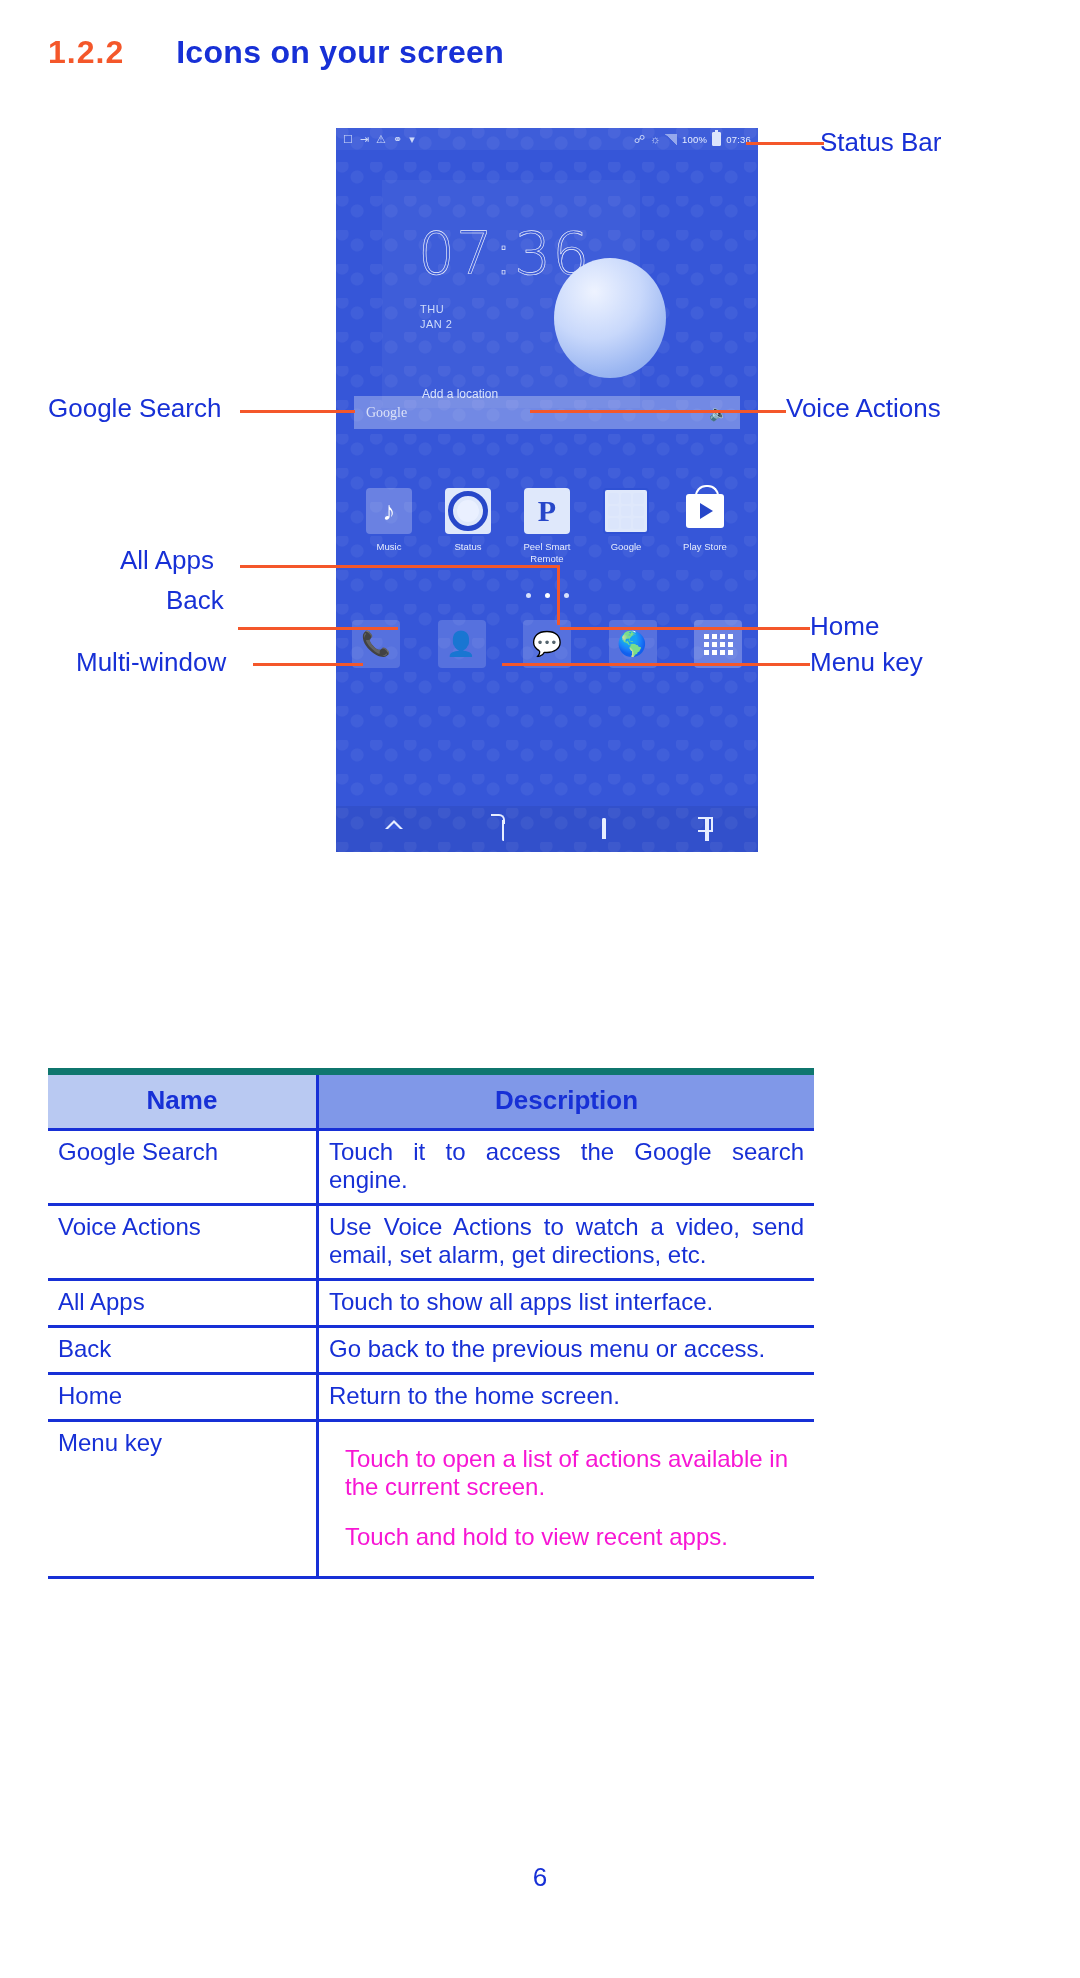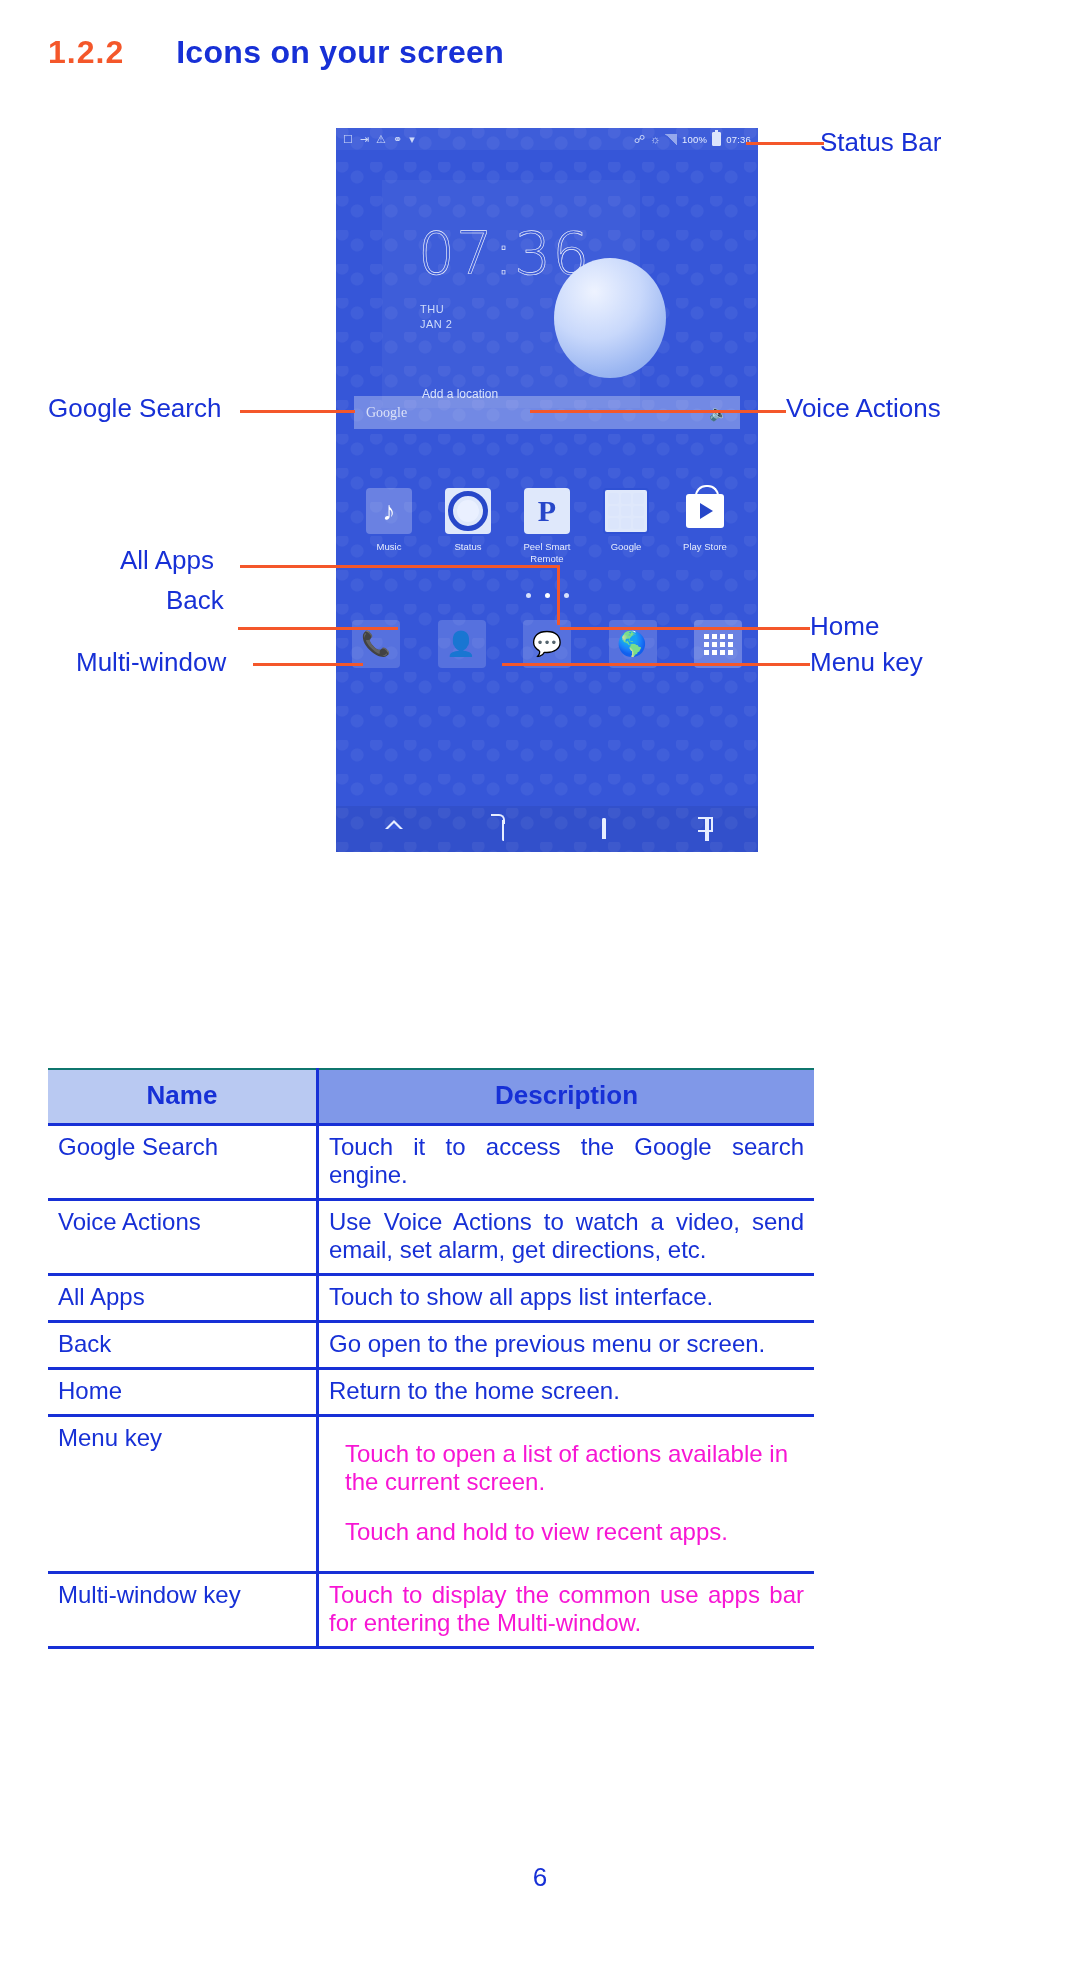--- a/index.html
+++ b/index.html
@@ -283,21 +283,21 @@
     padding: 10px 8px 12px 8px;
   }
   #desc-table thead th.name-h { background: #b9c9f2; width: 248px; }
   #desc-table thead th.desc-h { background: #8098e8; }
   #desc-table tbody td.namecell { width: 248px; }
   #desc-table tbody td.desccell {
     text-align: justify;
     text-align-last: left;
   }
   #desc-table tbody tr td { border-top: 3px solid #1730d6; }
-  #desc-table thead tr th { border-top: 2px solid #0f766e; }
+  #desc-table thead tr th { border-top: 7px solid #0f766e; }
   #desc-table tbody td.namecell { border-right: 3px solid #1730d6; }
   #desc-table thead th.name-h { border-right: 3px solid #1730d6; }
   #desc-table tbody tr:last-child td { border-bottom: 3px solid #1730d6; }
   .magenta { color: #f716d4; }
   #desc-table p { margin: 16px; }
   #desc-table p + p { margin-top: 22px; }
 
   
   #pagenum {
     position: absolute;
@@ -473,33 +473,29 @@
     <tr>
       <td class="namecell">Voice Actions</td>
       <td class="desccell">Use Voice Actions to watch a video, send email, set alarm, get directions, etc.</td>
     </tr>
     <tr>
       <td class="namecell">All Apps</td>
       <td class="desccell">Touch to show all apps list interface.</td>
     </tr>
     <tr>
       <td class="namecell">Back</td>
-      <td class="desccell">Go open to the previous menu or screen.</td>
+      <td class="desccell">Go back to the previous menu or access.</td>
     </tr>
     <tr>
       <td class="namecell">Home</td>
       <td class="desccell">Return to the home screen.</td>
     </tr>
     <tr>
       <td class="namecell">Menu key</td>
       <td class="desccell">
         <p class="magenta">Touch to open a list of actions available in the current screen.</p>
         <p class="magenta">Touch and hold to view recent apps.</p>
       </td>
     </tr>
-    <tr>
-      <td class="namecell">Multi-window key</td>
-      <td class="desccell magenta">Touch to display the common use apps bar for entering the Multi-window.</td>
-    </tr>
   </tbody>
 </table>
 
 <div id="pagenum">6</div>
 
 </body></html>

